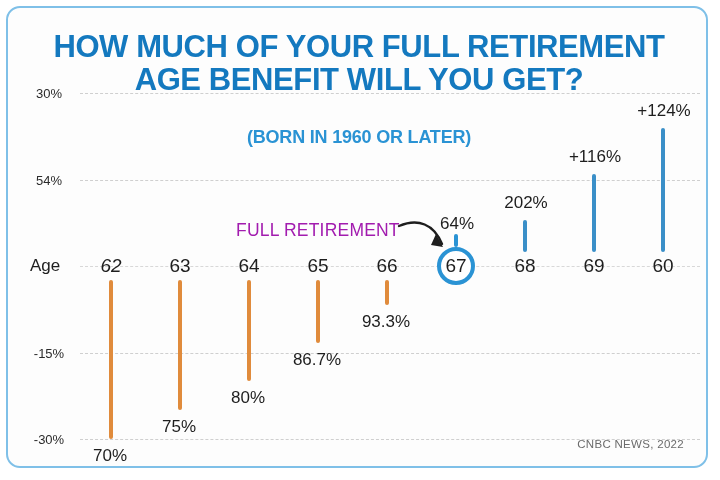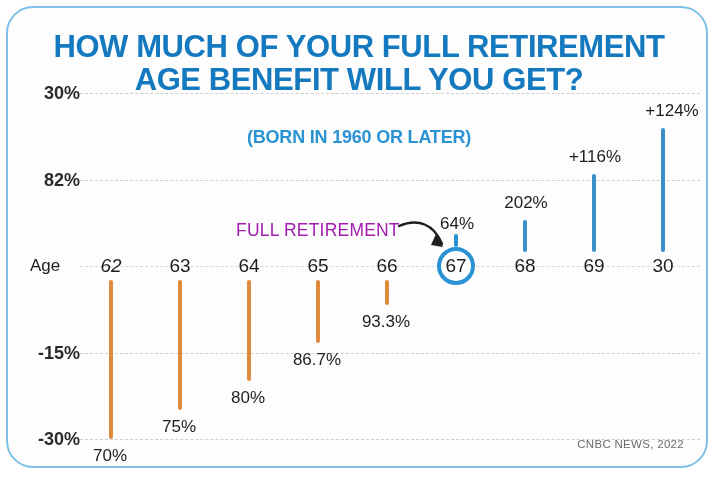--- a/index.html
+++ b/index.html
@@ -5,21 +5,21 @@
   html,body{margin:0;padding:0;}
   body{
     width:720px;height:480px;overflow:hidden;
     background:#ffffff;
     font-family:"Liberation Sans","DejaVu Sans",sans-serif;
   }
   #card{
     position:absolute;left:6px;top:6px;width:702px;height:462px;
     background:#fdfdfd;
     border:2.5px solid #7fc0e8;
-    border-radius:27px;
+    border-radius:14px;
     box-sizing:border-box;
     overflow:hidden;
   }
   #inner{position:absolute;inset:0;}
 
   
   #title{
     position:absolute;left:0;top:22px;width:702px;
     text-align:center;
     color:#1479bf;
@@ -42,23 +42,23 @@
   
   #plot{position:absolute;left:0;top:0;width:702px;height:462px;}
 
   .gridline{
     position:absolute;height:0;
     border-top:1.6px dashed #cfcfcf;
   }
   .ytick{
     position:absolute;
     color:#2b2b2b;
-    font-size:18px;
-    font-weight:700;
-    text-align:right;
+    font-size:13px;
+    font-weight:400;
+    text-align:center;
     transform:translateY(-50%);
     white-space:nowrap;
   }
 
   
   .bar{
     position:absolute;width:4px;border-radius:2px;
   }
   .bar.down{background:#e08b3c;}
   .bar.up{background:#3a8fc8;}
@@ -144,21 +144,21 @@
   <div id="inner">
 
     <div id="title">HOW MUCH OF YOUR FULL RETIREMENT
 AGE BENEFIT WILL YOU GET?</div>
     <div id="subtitle">(BORN IN 1960 OR LATER)</div>
 
     <div id="plot">
         <div class="gridline" style="left: 72px; width: 620px; top: 85px;"></div>
         <div class="ytick" style="left: 10px; width: 62px; top: 85px;">30%</div>
         <div class="gridline" style="left: 72px; width: 620px; top: 171.5px;"></div>
-        <div class="ytick" style="left: 10px; width: 62px; top: 171.5px;">82%</div>
+        <div class="ytick" style="left: 10px; width: 62px; top: 171.5px;">54%</div>
         <div class="gridline" style="left: 72px; width: 620px; top: 258px; border-top-color: rgb(216, 216, 216);"></div>
         <div class="axisname" style="left: 22px; top: 258px;">Age</div>
         <div class="gridline" style="left: 72px; width: 620px; top: 344.5px;"></div>
         <div class="ytick" style="left: 10px; width: 62px; top: 344.5px;">-15%</div>
         <div class="gridline" style="left: 72px; width: 620px; top: 431px;"></div>
         <div class="ytick" style="left: 10px; width: 62px; top: 431px;">-30%</div>
         <div class="bar down" style="left: 101px; top: 272px; height: 159px;"></div>
         <div class="agelab" style="left: 103px; top: 258px; font-style: italic;">62</div>
         <div class="vallab" style="left: 102px; top: 448px;">70%</div>
         <div class="bar down" style="left: 170px; top: 272px; height: 130.167px;"></div>
@@ -177,22 +177,22 @@
         <div id="marker67" style="left: 448px; top: 258px;"></div>
         <div id="marker67lab" style="left: 448px; top: 258px;">67</div>
         <div class="vallab" style="left: 449px; top: 216px;">64%</div>
         <div class="bar up" style="left: 515px; top: 211.867px; height: 32.1333px;"></div>
         <div class="agelab" style="left: 517px; top: 258px;">68</div>
         <div class="vallab" style="left: 518px; top: 194.867px;">202%</div>
         <div class="bar up" style="left: 584px; top: 165.733px; height: 78.2667px;"></div>
         <div class="agelab" style="left: 586px; top: 258px;">69</div>
         <div class="vallab" style="left: 587px; top: 148.733px;">+116%</div>
         <div class="bar up" style="left: 653px; top: 119.6px; height: 124.4px;"></div>
-        <div class="agelab" style="left: 655px; top: 258px;">30</div>
-        <div class="vallab" style="left: 656px; top: 102.6px; margin-left: 8px;">+124%</div>
+        <div class="agelab" style="left: 655px; top: 258px;">60</div>
+        <div class="vallab" style="left: 656px; top: 102.6px;">+124%</div>
       </div>
 
     <div id="annot" style="left: 228px; top: 222px;">FULL RETIREMENT</div>
 
     <svg id="arrow" width="70" height="46" viewBox="0 0 70 46" style="left: 388px; top: 206px;">
       <path d="M3,12 C22,4 38,10 46,30" stroke="#1e1e1e" stroke-width="2.4" fill="none" stroke-linecap="round"></path>
       <path d="M40,20 L47,33 L35,31 Z" fill="#1e1e1e"></path>
     </svg>
 
     <div id="source" style="right: 22px; bottom: 16px;">CNBC NEWS, 2022</div>

